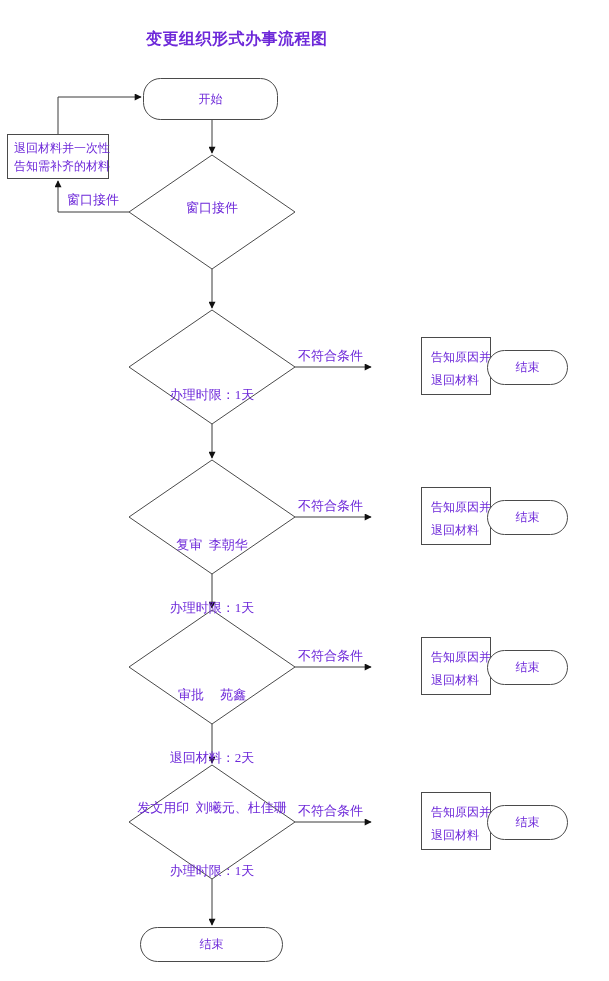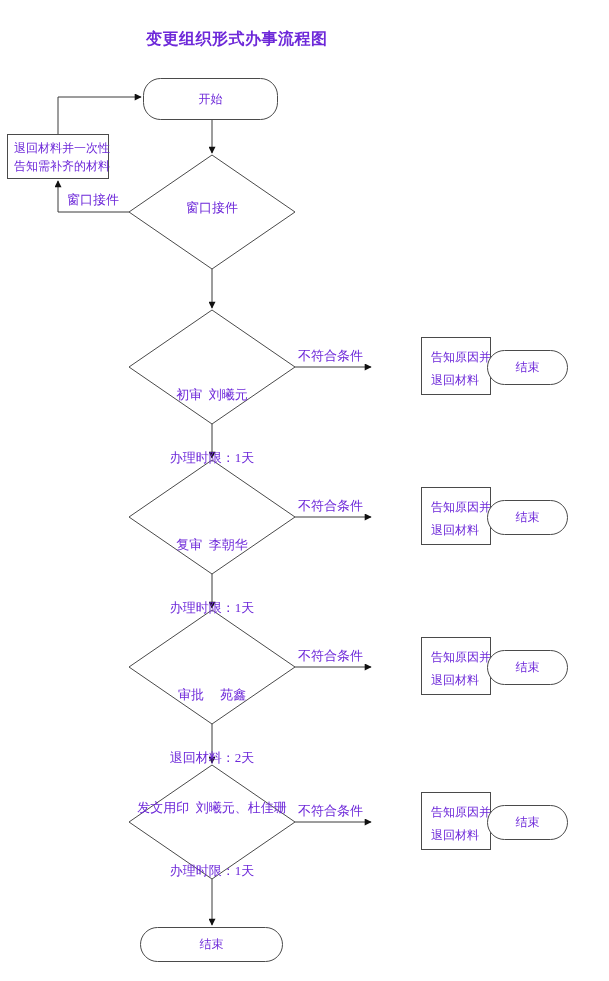--- a/index.html
+++ b/index.html
@@ -79,21 +79,20 @@
   <div class="rect loop-box">
     <div>退回材料并一次性</div>
     <div>告知需补齐的材料</div>
   </div>
 
   <div class="edge-label" style="left:67px; top:191px;">窗口接件</div>
 
   <div class="dtext bold" style="top:197px;">窗口接件</div>
 
   <div class="dtext" style="top:342px;">
-    <div class="bold">初审  刘曦元</div>
     <div>办理时限：1天</div>
   </div>
 
   <div class="dtext" style="top:492px;">
     <div class="bold">复审  李朝华</div>
     <div>办理时限：1天</div>
   </div>
 
   <div class="dtext" style="top:642px;">
     <div class="bold">审批　 苑鑫</div>

